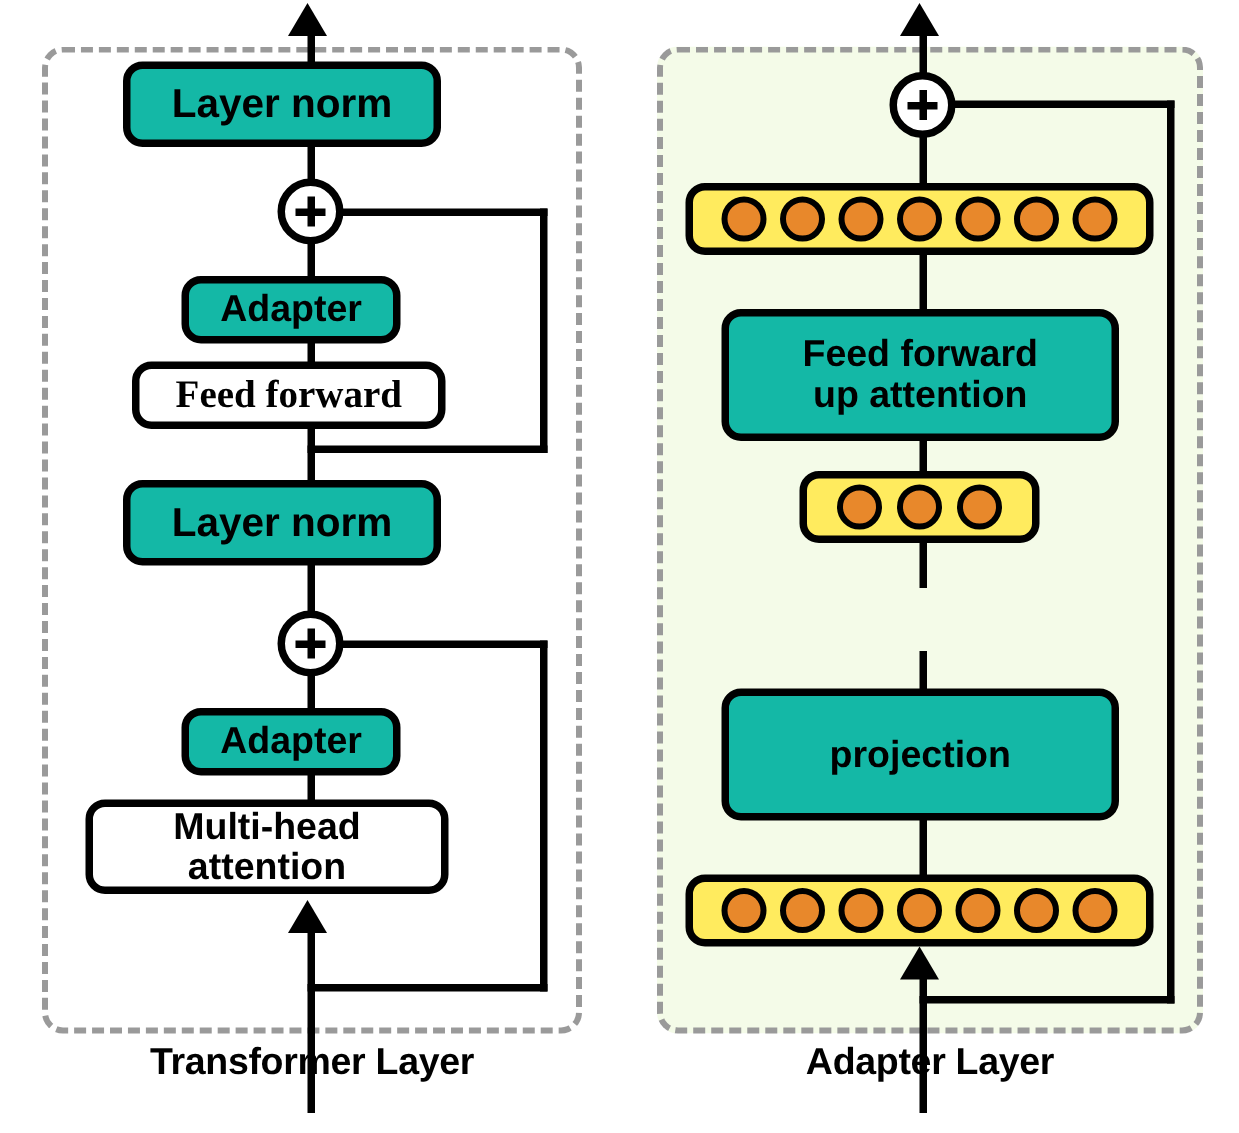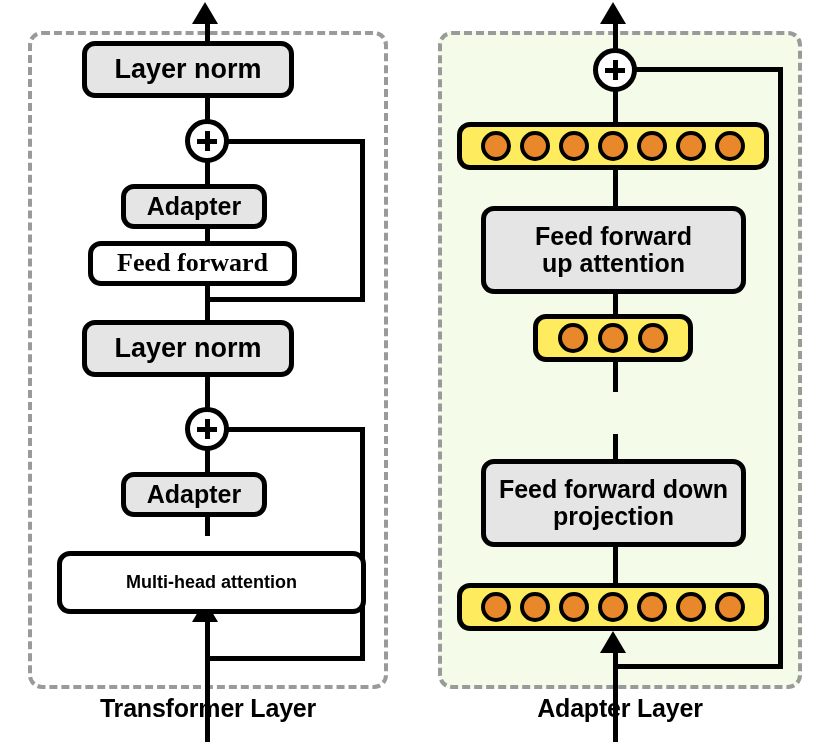--- a/index.html
+++ b/index.html
@@ -60,21 +60,21 @@
     border-radius: 13px;
     display: flex;
     align-items: center;
     justify-content: center;
     text-align: center;
     font-weight: bold;
     color: #000000;
     line-height: 1.08;
     z-index: 5;
   }
-  .node.green { background: #e5e5e5; }
+  .node.green { background: #14b8a6; }
   .node.white { background: #ffffff; }
   .node.serif {
     font-family: "Liberation Serif", serif;
     font-weight: bold;
   }
 
   
   .neuron-row {
     position: absolute;
     box-sizing: border-box;
@@ -185,21 +185,21 @@
   <div class="vline" style="left:205px; top:374px; height:36px;"></div>
 
   <div class="plus-node" style="left:185px; top:407px;"></div>
 
   <div class="vline" style="left:205px; top:448px; height:28px;"></div>
 
   <div class="node green" style="left:121px; top:472px; width:146px; height:45px; font-size:25px;">Adapter</div>
 
   <div class="vline" style="left:205px; top:514px; height:22px;"></div>
 
-  <div class="node white" style="left:57px; top:551px; width:309px; height:63px; font-size:18px;">Multi-head attention</div>
+  <div class="node white" style="left:57px; top:533px; width:242px; height:63px; font-size:25px;">Multi-head attention</div>
 
   <div class="hline" style="left:226px; top:427px; width:139px;"></div>
   <div class="vline" style="left:360px; top:427px; height:234px;"></div>
   <div class="hline" style="left:205px; top:656px; width:160px;"></div>
 
   <div class="vline" style="left:205px; top:620px; height:122px;"></div>
   <div class="arrow-up" style="left:192px; top:600px;"></div>
 
   <div id="caption-transformer" class="panel-caption">Transformer Layer</div>
 
@@ -236,21 +236,20 @@
       <div class="neuron small"></div>
       <div class="neuron small"></div>
     </div>
 
   <div class="vline" style="left:613px; top:359px; height:33px;"></div>
 
 
   <div class="vline" style="left:613px; top:434px; height:28px;"></div>
 
   <div class="node green" style="left:481px; top:459px; width:265px; height:88px; font-size:25px; flex-direction:column;">
-    <span>Feed forward down</span>
     <span>projection</span>
   </div>
 
   <div class="vline" style="left:613px; top:544px; height:42px;"></div>
 
   <div class="neuron-row" id="row-input" style="left:457px; top:583px; width:312px; height:48px; padding:0 10px;">
       <div class="neuron big"></div>
       <div class="neuron big"></div>
       <div class="neuron big"></div>
       <div class="neuron big"></div>

